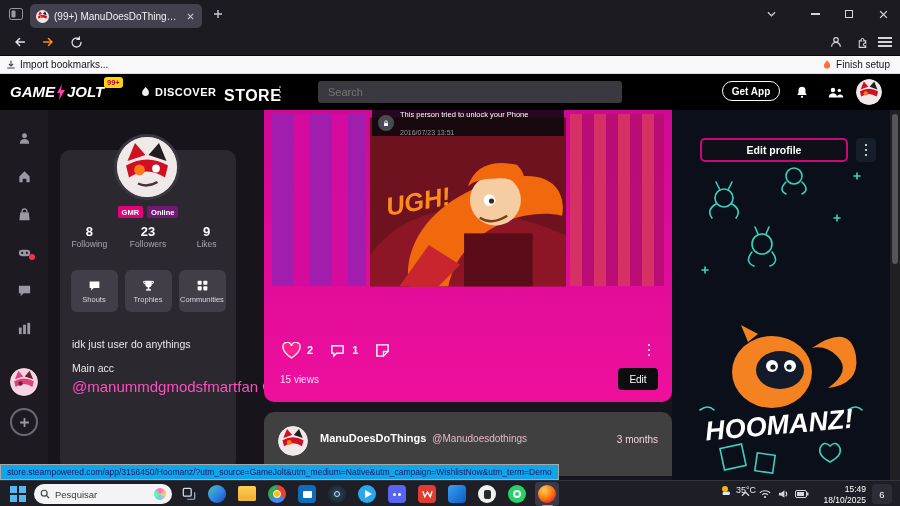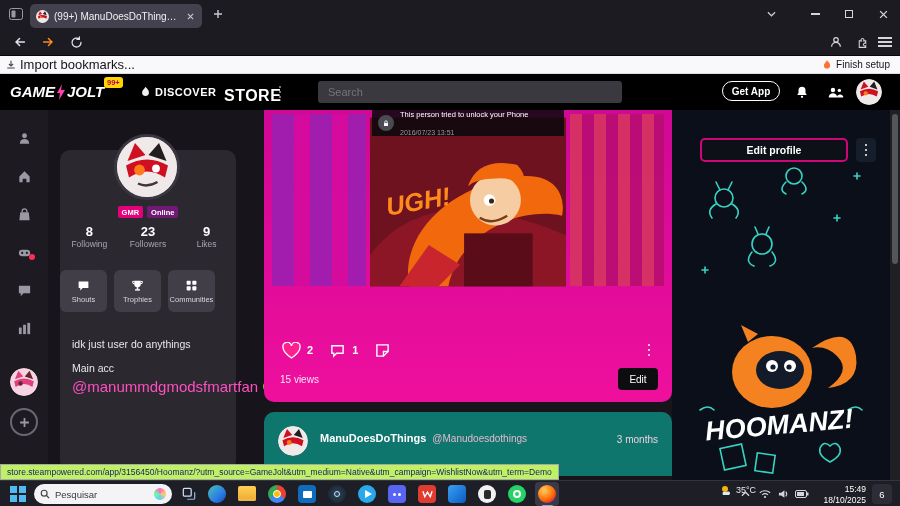--- a/index.html
+++ b/index.html
@@ -132,21 +132,21 @@
         <div style="height:1.5px;background:#d5d5dc"></div>
         <div style="height:1.5px;background:#d5d5dc"></div>
     </div>
   </div>
 
   <div class="abs bkbar row">
     <div class="row" style="gap:4px;margin-left:6px">
       <svg width="10" height="10" viewBox="0 0 12 12">
           <path d="M6 1 V7 M3.5 4.8 L6 7.3 L8.5 4.8 M1.5 9.5 h9" stroke="#45444a" stroke-width="1.3" fill="none"></path>
         </svg>
-      <span style="font-size:13px">Import bookmarks...</span>
+      <span style="font-size:10px">Import bookmarks...</span>
     </div>
     <div class="row" style="gap:4px;margin-left:auto;margin-right:10px">
       <svg width="10" height="11" viewBox="0 0 16 16">
           <path d="M8 1 C10 4 13 5 13 9.5 a5 5 0 0 1 -10 0 C3 6 6 5 8 1 z" fill="#ff7139"></path>
         </svg>
       <span style="font-size:10px">Finish setup</span>
     </div>
   </div>
 
   <div class="abs gjnav">
@@ -280,21 +280,21 @@
       </div>
       <div class="col center" style="flex:1">
         <span class="statv">23</span>
         <span class="statl">Followers</span>
       </div>
       <div class="col center" style="flex:1">
         <span class="statv">9</span>
         <span class="statl">Likes</span>
       </div>
     </div>
-    <div class="abs row" style="left:60px;top:160px;width:176px;justify-content:flex-start;gap:7px">
+    <div class="abs row" style="left:60px;top:160px;width:176px;justify-content:center;gap:7px">
       <div class="tile">
         <svg width="13" height="13" viewBox="0 0 16 16">
             <path d="M2 3 h12 v8 h-7 l-3 3 v-3 h-2 z" fill="#fff"></path>
           </svg>
         <span>Shouts</span>
       </div>
       <div class="tile">
         <svg width="13" height="13" viewBox="0 0 16 16">
             <path d="M4 2 h8 v4 a4 4 0 0 1 -8 0 z" fill="#fff"></path>
             <path d="M4 3 H2 a2.5 2.5 0 0 0 2.5 3 M12 3 h2 a2.5 2.5 0 0 1 -2.5 3" stroke="#fff" stroke-width="1.2" fill="none"></path>
@@ -375,21 +375,21 @@
             <i></i>
             <i></i>
           </span>
       </div>
       <span class="abs" style="left:16px;top:264px;font-size:10px;color:#ffe3f4">15 views</span>
       <div class="abs center" style="left:354px;top:258px;width:40px;height:22px;background:#0d0d10;border-radius:4px">
         <span style="font-size:10px;color:#fff">Edit</span>
       </div>
     </div>
 
-    <div class="abs" style="left:264px;top:302px;width:408px;height:64px;background:#0f766e;border-radius:10px 10px 0 0">
+    <div class="abs" style="left:264px;top:302px;width:408px;height:64px;background:#404040;border-radius:10px 10px 0 0">
       <div class="abs" style="left:14px;top:14px;width:30px;height:30px;border-radius:50%;overflow:hidden">
         <svg viewBox="0 0 40 40" width="30" height="30">
             <circle cx="20" cy="20" r="20" fill="#efe9ea"></circle>
             <path d="M7 16 L12 4 L19 12 Z" fill="#cf1020"></path>
             <path d="M33 16 L28 4 L21 12 Z" fill="#221d1f"></path>
             <path d="M6 19 Q20 11 34 19 L32 27 Q20 19 8 27 Z" fill="#cf1020"></path>
             <circle cx="15" cy="22" r="3.2" fill="#ff7a1a"></circle>
           </svg>
       </div>
       <div class="abs row" style="left:56px;top:20px;gap:6px">
@@ -433,21 +433,21 @@
           <i></i>
           <i></i>
         </div>
     </div>
 
     <div class="abs" style="left:890px;top:0;width:10px;height:370px;background:#202024">
       <div class="abs" style="left:2px;top:4px;width:6px;height:150px;background:#55555c;border-radius:3px"></div>
     </div>
   </div>
 
-  <div class="abs row" style="left:0;top:464px;height:16px;background:#bef264;border:1px solid #a8a8a8;padding:0 6px;z-index:5">
+  <div class="abs row" style="left:0;top:464px;height:16px;background:#0ea5e9;border:1px solid #a8a8a8;padding:0 6px;z-index:5">
     <span style="font-size:8.5px;color:#1a1a6e">store.steampowered.com/app/3156450/Hoomanz/?utm_source=GameJolt&amp;utm_medium=Native&amp;utm_campaign=WishlistNow&amp;utm_term=Demo</span>
   </div>
 
   <div class="abs row" style="left:0;top:480px;width:900px;height:26px;background:#1e1e26;border-top:1px solid #34343e">
     <div class="abs" style="left:10px;top:5px;width:16px;height:16px;display:grid;grid-template-columns:7px 7px;grid-template-rows:7px 7px;gap:1.5px">
       <div style="background:#53b9f1"></div>
         <div style="background:#53b9f1"></div>
         <div style="background:#53b9f1"></div>
         <div style="background:#53b9f1"></div>
     </div>

